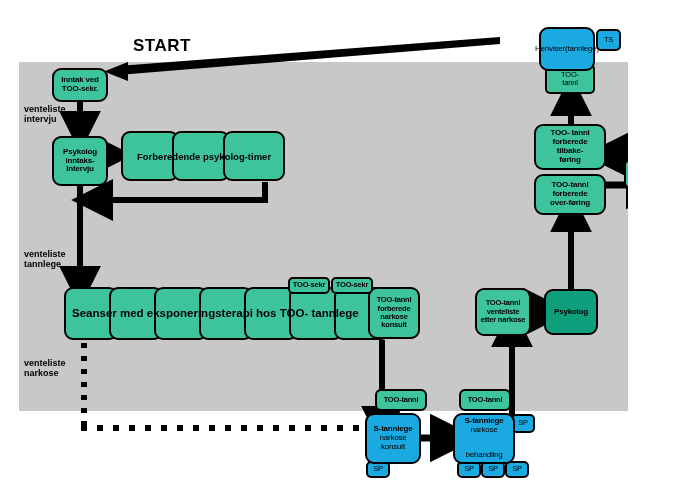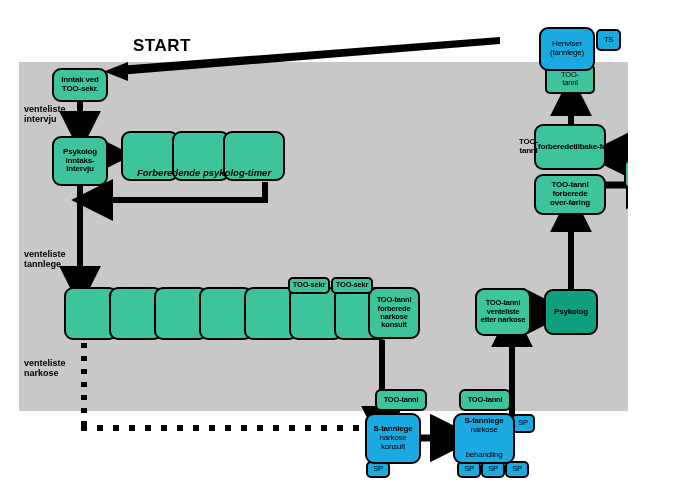--- a/index.html
+++ b/index.html
@@ -162,29 +162,30 @@
 
   <div class="node green small" style="left:52px; top:136px; width:56px; height:50px; flex-direction:column;">
     <span>Psykolog</span>
     <span>inntaks-</span>
     <span>Intervju</span>
   </div>
 
   <div class="seam" style="left:121px; top:131px; width:58px; height:50px;"></div>
   <div class="seam" style="left:172px; top:131px; width:58px; height:50px;"></div>
   <div class="seam" style="left:223px; top:131px; width:62px; height:50px;"></div>
-  <div class="psyk-label" style="left:137px; top:167px;font-style:italic;">Forberedende psykolog-timer</div>
+  <div class="psyk-label" style="left:137px; top:151px;">Forberedende psykolog-timer</div>
 
   <div class="seam" style="left:64px; top:287px; width:54px; height:53px;"></div>
   <div class="seam" style="left:109px; top:287px; width:54px; height:53px;"></div>
   <div class="seam" style="left:154px; top:287px; width:54px; height:53px;"></div>
   <div class="seam" style="left:199px; top:287px; width:54px; height:53px;"></div>
   <div class="seam" style="left:244px; top:287px; width:54px; height:53px;"></div>
   <div class="seam" style="left:289px; top:287px; width:54px; height:53px;"></div>
   <div class="seam" style="left:334px; top:287px; width:56px; height:53px;"></div>
+  <div class="seanser-label" style="left:72px; top:307px;">Seanser med eksponeringsterapi  hos  TOO- tannlege</div>
 
   <div class="node green tiny" style="left:288px; top:277px; width:42px; height:17px; border-radius:5px; z-index:7;">
     <span>TOO-sekr</span>
   </div>
   <div class="node green tiny" style="left:331px; top:277px; width:42px; height:17px; border-radius:5px; z-index:7;">
     <span>TOO-sekr</span>
   </div>
 
   <div class="node green tiny" style="left:368px; top:287px; width:52px; height:52px; flex-direction:column;">
     <span>TOO-tannl</span>
@@ -235,42 +236,42 @@
   <div class="node darkgreen small" style="left:544px; top:289px; width:54px; height:46px;">
     <span>Psykolog</span>
   </div>
 
   <div class="node green small" style="left:534px; top:174px; width:72px; height:41px; flex-direction:column;">
     <span>TOO-tannl</span>
     <span>forberede</span>
     <span>over-føring</span>
   </div>
 
-  <div class="node green small" style="left:534px; top:124px; width:72px; height:46px; flex-direction:row;">
+  <div class="node green small" style="left:534px; top:124px; width:72px; height:46px; flex-direction:column;">
     <span>TOO- tannl</span>
     <span>forberede</span>
     <span>tilbake-</span>
     <span>føring</span>
   </div>
 
   <div class="node green tiny" style="left:624px; top:160px; width:30px; height:28px; border-radius:5px; flex-direction:column; z-index:6;">
     <span>TOO-</span>
     <span>tannl</span>
   </div>
 
   <div class="node blue tiny" style="left:662px; top:195px; width:26px; height:19px; border-radius:5px; z-index:6;">
     <span style="font-weight:normal;">TS</span>
   </div>
 
   <div class="node green tiny" style="left:545px; top:64px; width:50px; height:30px; border-radius:5px; flex-direction:column; z-index:6;">
     <span style="font-weight:normal;">TOO-</span>
     <span style="font-weight:normal;">tannl</span>
   </div>
 
-  <div class="node blue small" style="left:539px; top:27px; width:56px; height:44px; flex-direction:column; z-index:7;">
+  <div class="node blue small" style="left:539px; top:27px; width:56px; height:44px; flex-direction:row; z-index:7;">
     <span style="font-weight:normal;">Henviser</span>
     <span style="font-weight:normal;">(tannlege)</span>
   </div>
   <div class="node blue tiny" style="left:596px; top:29px; width:25px; height:22px; border-radius:5px; z-index:6;">
     <span style="font-weight:normal;">TS</span>
   </div>
 
 </div>
 
 </body></html>

